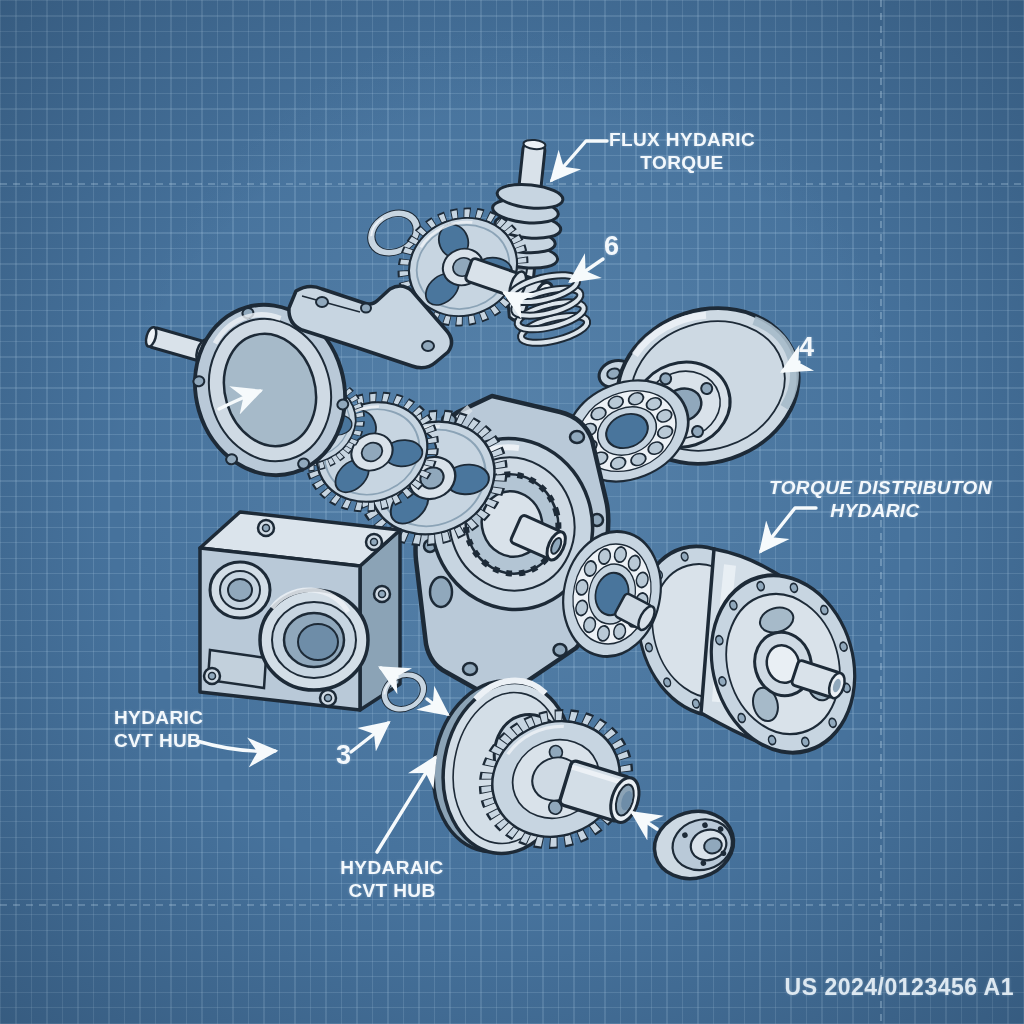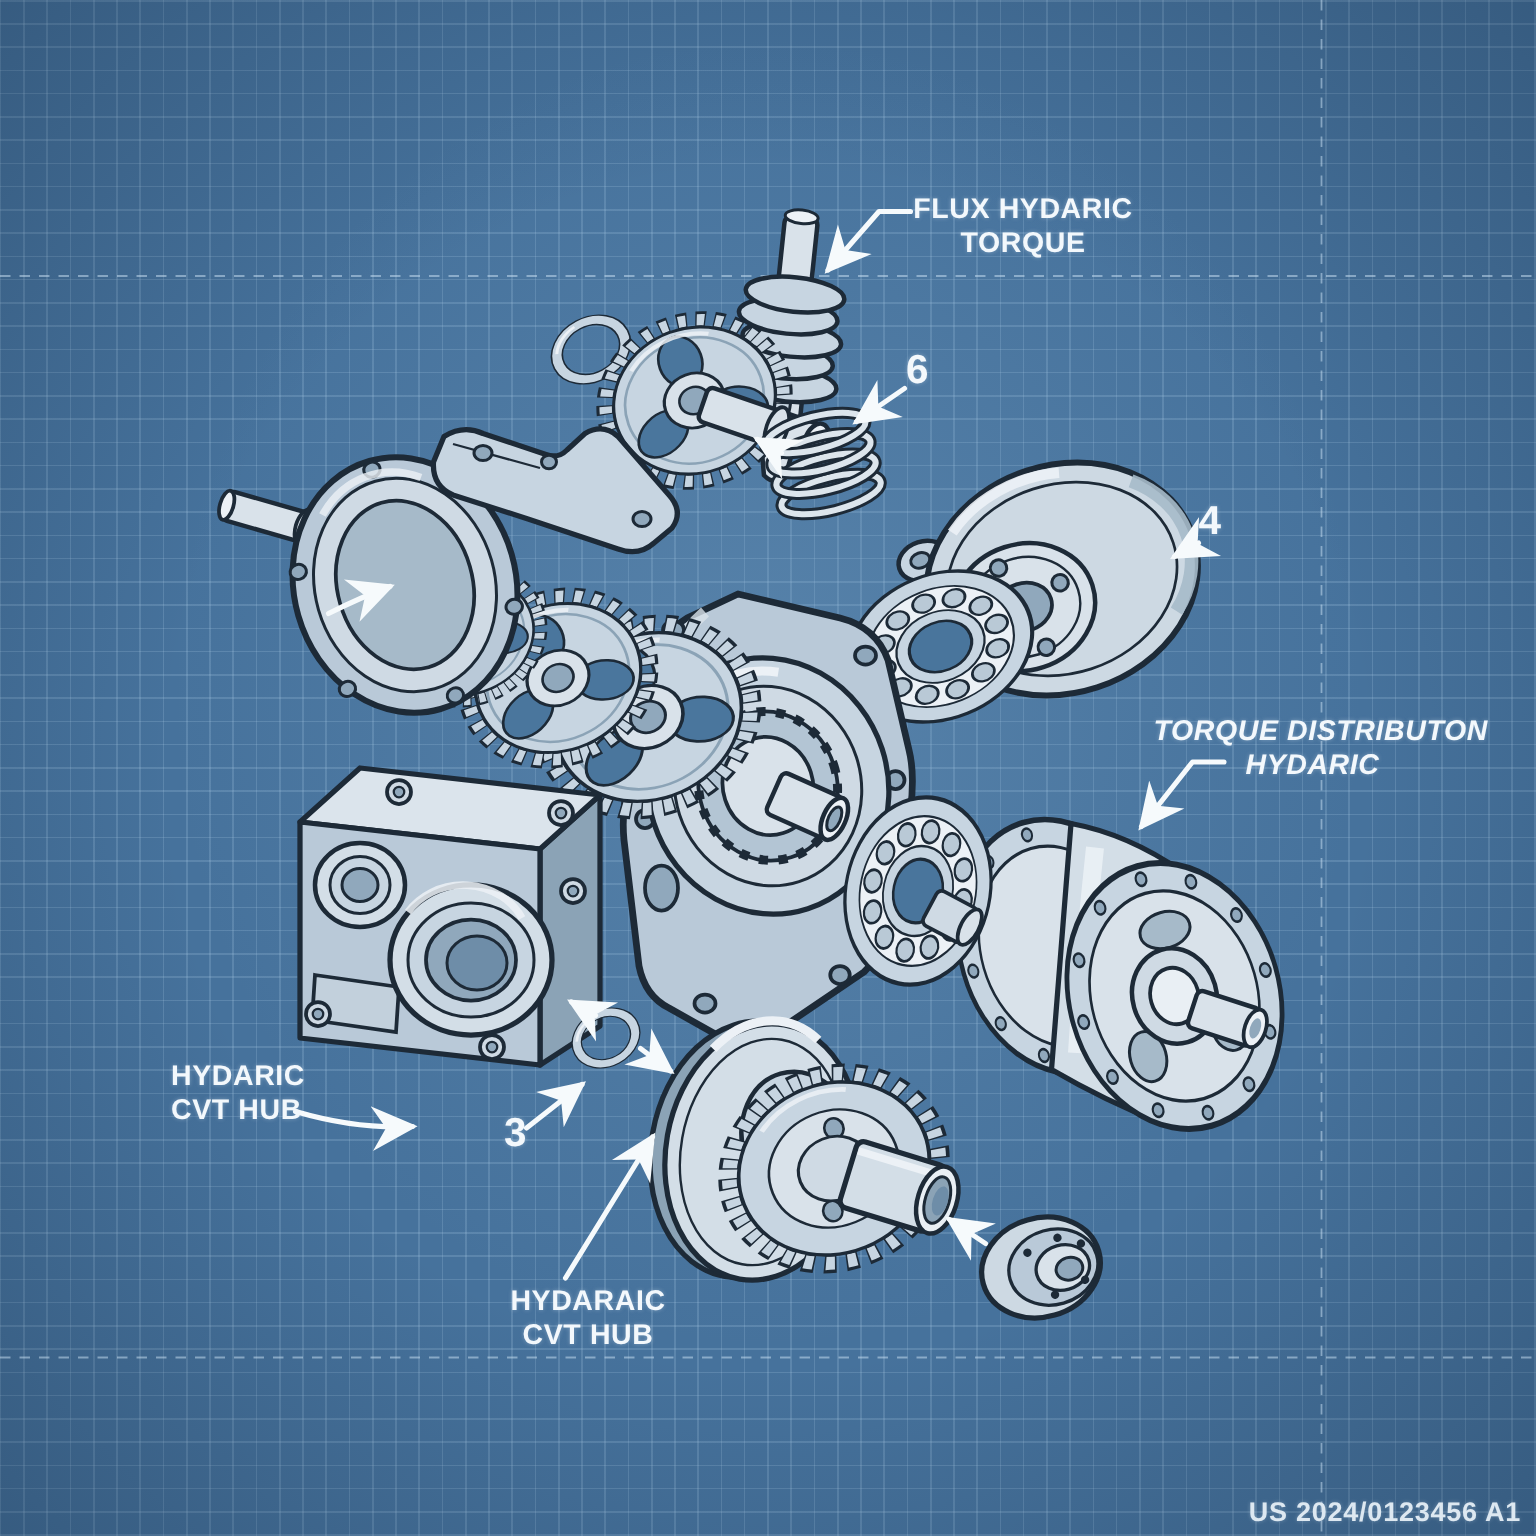--- a/index.html
+++ b/index.html
@@ -21,22 +21,22 @@
     font-size:19px;
     line-height:23px;
     letter-spacing:.4px;
     text-shadow:0 0 3px rgba(230,242,252,.35);
   }
   .lbl div{white-space:nowrap;}
   .center{text-align:center;}
   .num{font-size:27px;line-height:27px;}
   .patent{
     position:absolute;left:694px;top:974px;width:320px;
-    text-align:right;color:#dde8f1;font-weight:700;font-size:18px;
-    letter-spacing:.5px;text-shadow:0 0 3px rgba(230,242,252,.3);margin-top:24px;
+    text-align:right;color:#dde8f1;font-weight:700;font-size:23px;
+    letter-spacing:.5px;text-shadow:0 0 3px rgba(230,242,252,.3);
   }
 </style>
 </head>
 <body>
 
 <svg id="scene" width="1024" height="1024" viewBox="0 0 1024 1024">
   <defs>
     <marker id="ah" markerWidth="11" markerHeight="11" refX="8" refY="5" orient="auto">
       <path d="M0,0.6 L9,5 L0,9.4 L2.8,5 Z" fill="#f6fafc"></path>
     </marker>

